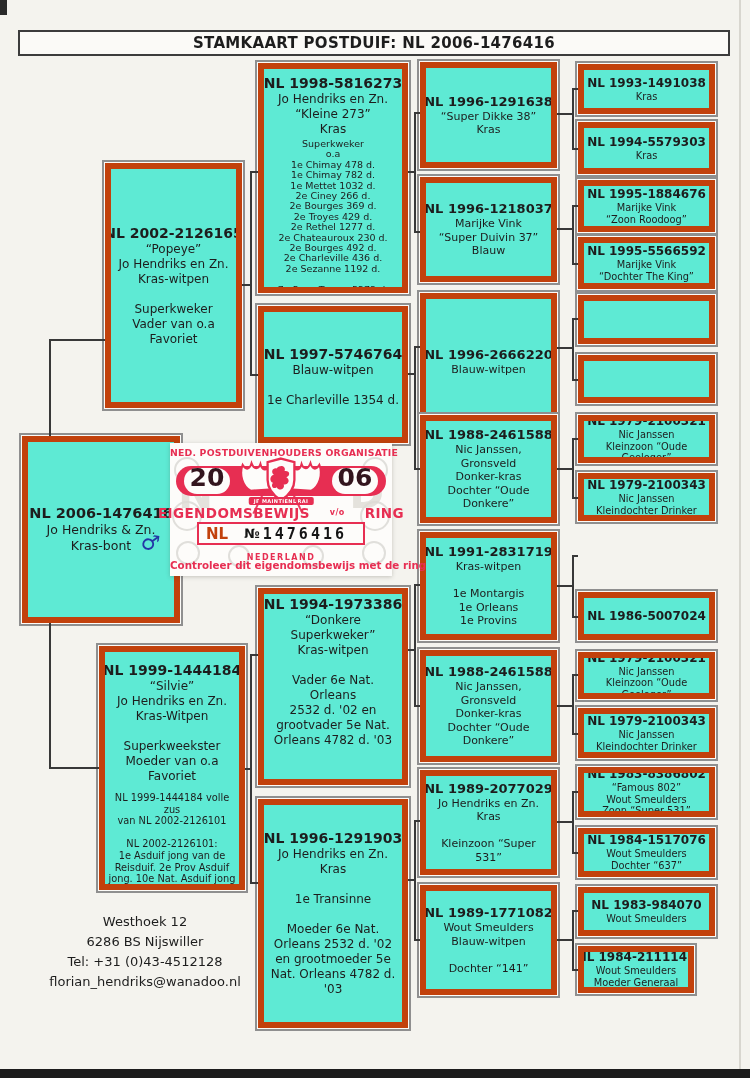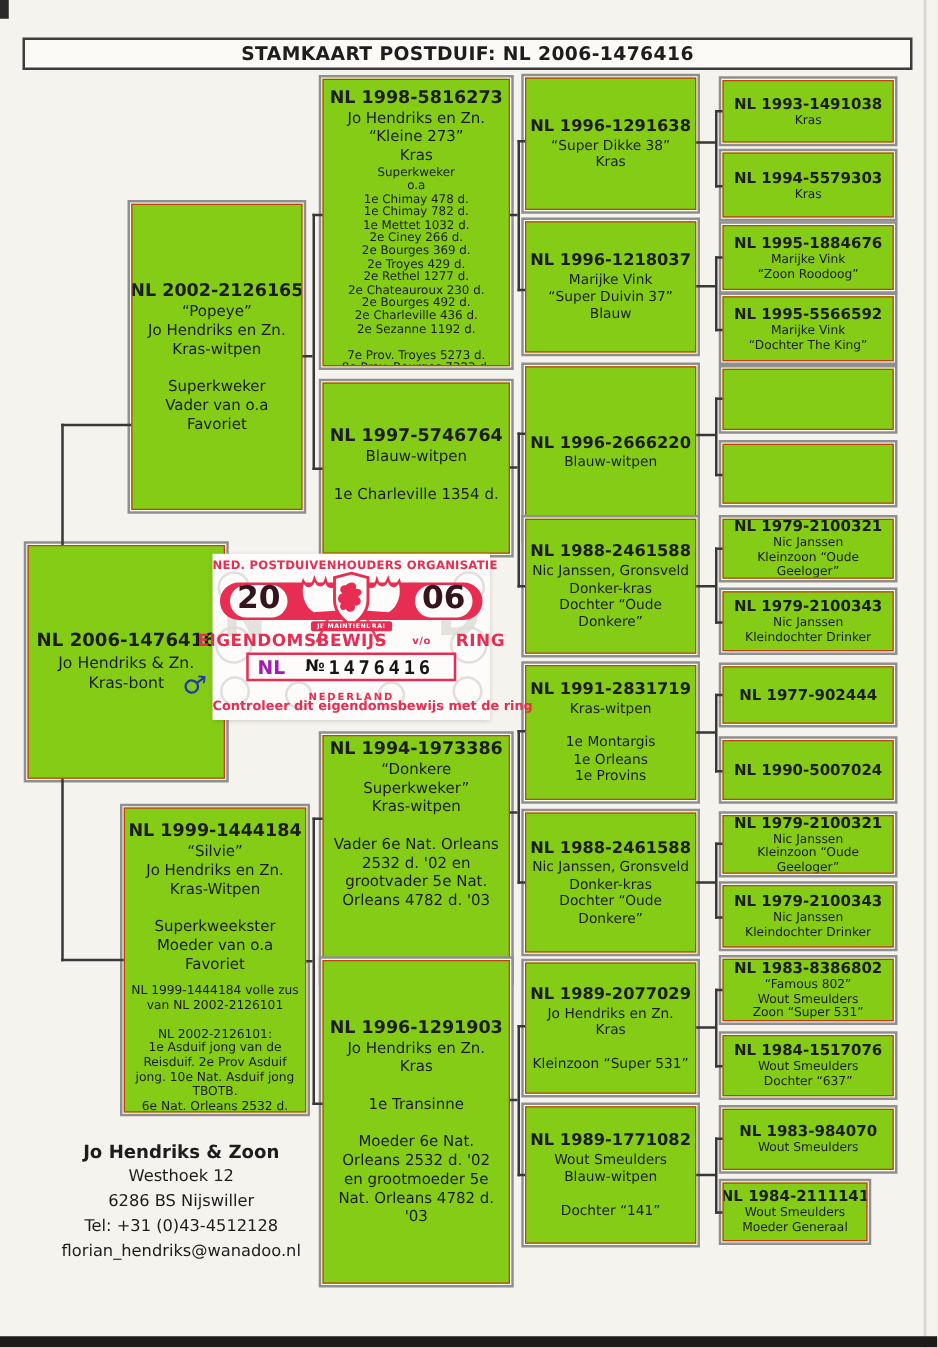--- a/index.html
+++ b/index.html
@@ -10,22 +10,22 @@
   }
   
   .titlebox {
     position:absolute; left:18px; top:30px; width:708px; height:22px;
     background:#fbfaf7; border:2px solid #3c3c3c;
     display:flex; align-items:center; justify-content:center;
     font-weight:bold; font-size:15px; letter-spacing:.3px;
   }
   
   .pbox {
-    position:absolute; background:#84cc16; box-sizing:border-box;
-    border:1px solid #c2410c;
+    position:absolute; background:#5eead4; box-sizing:border-box;
+    border:6px solid #c2410c;
     box-shadow:0 0 0 1px #fcfbf8, 0 0 0 3px #8f8f8f;
     display:flex; flex-direction:column; align-items:center;
     text-align:center; padding:4px 3px; overflow:hidden;
   }
   .vc { justify-content:center;align-items:center; }
   .ring  { font-weight:bold; font-size:14px; line-height:17px; white-space:nowrap; }
   .pbody { font-size:12px; line-height:15px; white-space:pre-line; }
   .psmall{ font-size:9.5px; line-height:10.4px; white-space:pre-line; margin-top:2px; }
   .subject .ring { font-size:14.5px; }
   .subject .pbody { font-size:12.5px; line-height:16px; }
@@ -84,21 +84,21 @@
     position:absolute; top:62px; left:0; width:100%;
     display:flex; align-items:center; justify-content:center;
     color:#e72e52; font-weight:bold; font-size:13.5px; letter-spacing:.4px; white-space:nowrap;
   }
   .cert-vd { font-size:8px; margin:0 20px; transform:translateY(-1px); }
   .cert-numbox {
     position:absolute; top:79px; left:50%; transform:translateX(-50%);
     width:168px; height:23px; border:2px solid #e72e52;
     display:flex; align-items:center;
   }
-  .cert-nl  { color:#a21caf; font-weight:bold; font-size:15px; margin-left:7px; }
+  .cert-nl  { color:#c2410c; font-weight:bold; font-size:15px; margin-left:7px; }
   .cert-no  { color:#151515; font-weight:bold; font-size:13px; margin-left:16px; }
   .cert-num { color:#151515; font-weight:bold; font-size:15px; letter-spacing:3px; margin-left:3px;
               font-family:"DejaVu Sans Mono","Liberation Mono",monospace; }
   .cert-country {
     position:absolute; top:110px; left:0; width:100%; text-align:center;
     color:#e72e52; font-weight:bold; font-size:8px; letter-spacing:1.5px;
   }
   .cert-footer {
     position:absolute; top:116px; left:0; width:100%; text-align:center;
     color:#e72e52; font-weight:bold; font-size:10.3px; white-space:nowrap;
@@ -188,21 +188,21 @@
   <div class="pbox" style="left:258px;top:588px;width:150px;height:197px;padding-top:2px">
     <div class="ring">NL 1994-1973386</div>
     <div class="pbody">“Donkere Superkweker”
 Kras-witpen
 
 Vader 6e Nat. Orleans
 2532 d. '02 en
 grootvader 5e Nat.
 Orleans 4782 d. '03</div>
   </div>
-  <div class="pbox vc" style="left:258px;top:768px;width:150px;height:259px">
+  <div class="pbox vc" style="left:258px;top:799px;width:150px;height:229px">
     <div class="ring">NL 1996-1291903</div>
     <div class="pbody">Jo Hendriks en Zn.
 Kras
 
 1e Transinne
 
 Moeder 6e Nat.
 Orleans 2532 d. '02
 en grootmoeder 5e
 Nat. Orleans 4782 d.
@@ -288,26 +288,22 @@
   <div class="pbox ggg vc" style="left:578px;top:415px;width:137px;height:48px">
     <div class="ring">NL 1979-2100321</div>
     <div class="pbody">Nic Janssen
 Kleinzoon “Oude Geeloger”</div>
   </div>
   <div class="pbox ggg vc" style="left:578px;top:473px;width:137px;height:48px">
     <div class="ring">NL 1979-2100343</div>
     <div class="pbody">Nic Janssen
 Kleindochter Drinker</div>
   </div>
-  <div class="pbox ggg vc" style="left:578px;top:533px;width:137px;height:46px">
-    <div class="ring">NL 1977-902444</div>
-    <div class="pbody"></div>
-  </div>
   <div class="pbox ggg vc" style="left:578px;top:592px;width:137px;height:48px">
-    <div class="ring">NL 1990-5007024</div>
+    <div class="ring">NL 1986-5007024</div>
     <div class="pbody"></div>
   </div>
   <div class="pbox ggg vc" style="left:578px;top:652px;width:137px;height:47px">
     <div class="ring">NL 1979-2100321</div>
     <div class="pbody">Nic Janssen
 Kleinzoon “Oude Geeloger”</div>
   </div>
   <div class="pbox ggg vc" style="left:578px;top:708px;width:137px;height:50px">
     <div class="ring">NL 1979-2100343</div>
     <div class="pbody">Nic Janssen
@@ -410,21 +406,20 @@
       <span class="cert-nl">NL</span>
       <span class="cert-no">№</span>
       <span class="cert-num">1476416</span>
     </div>
 
     <div class="cert-country">NEDERLAND</div>
     <div class="cert-footer">Controleer dit eigendomsbewijs met de ring</div>
   </div>
 
   <div class="contact">
-    <div class="contact-name">Jo Hendriks &amp; Zoon</div>
     <div class="contact-line">Westhoek 12</div>
     <div class="contact-line">6286 BS Nijswiller</div>
     <div class="contact-line">Tel: +31 (0)43-4512128</div>
     <div class="contact-line">florian_hendriks@wanadoo.nl</div>
   </div>
 
   <div class="scan-corner"></div>
   <div class="scan-right"></div>
   <div class="scan-bottom"></div>
 

